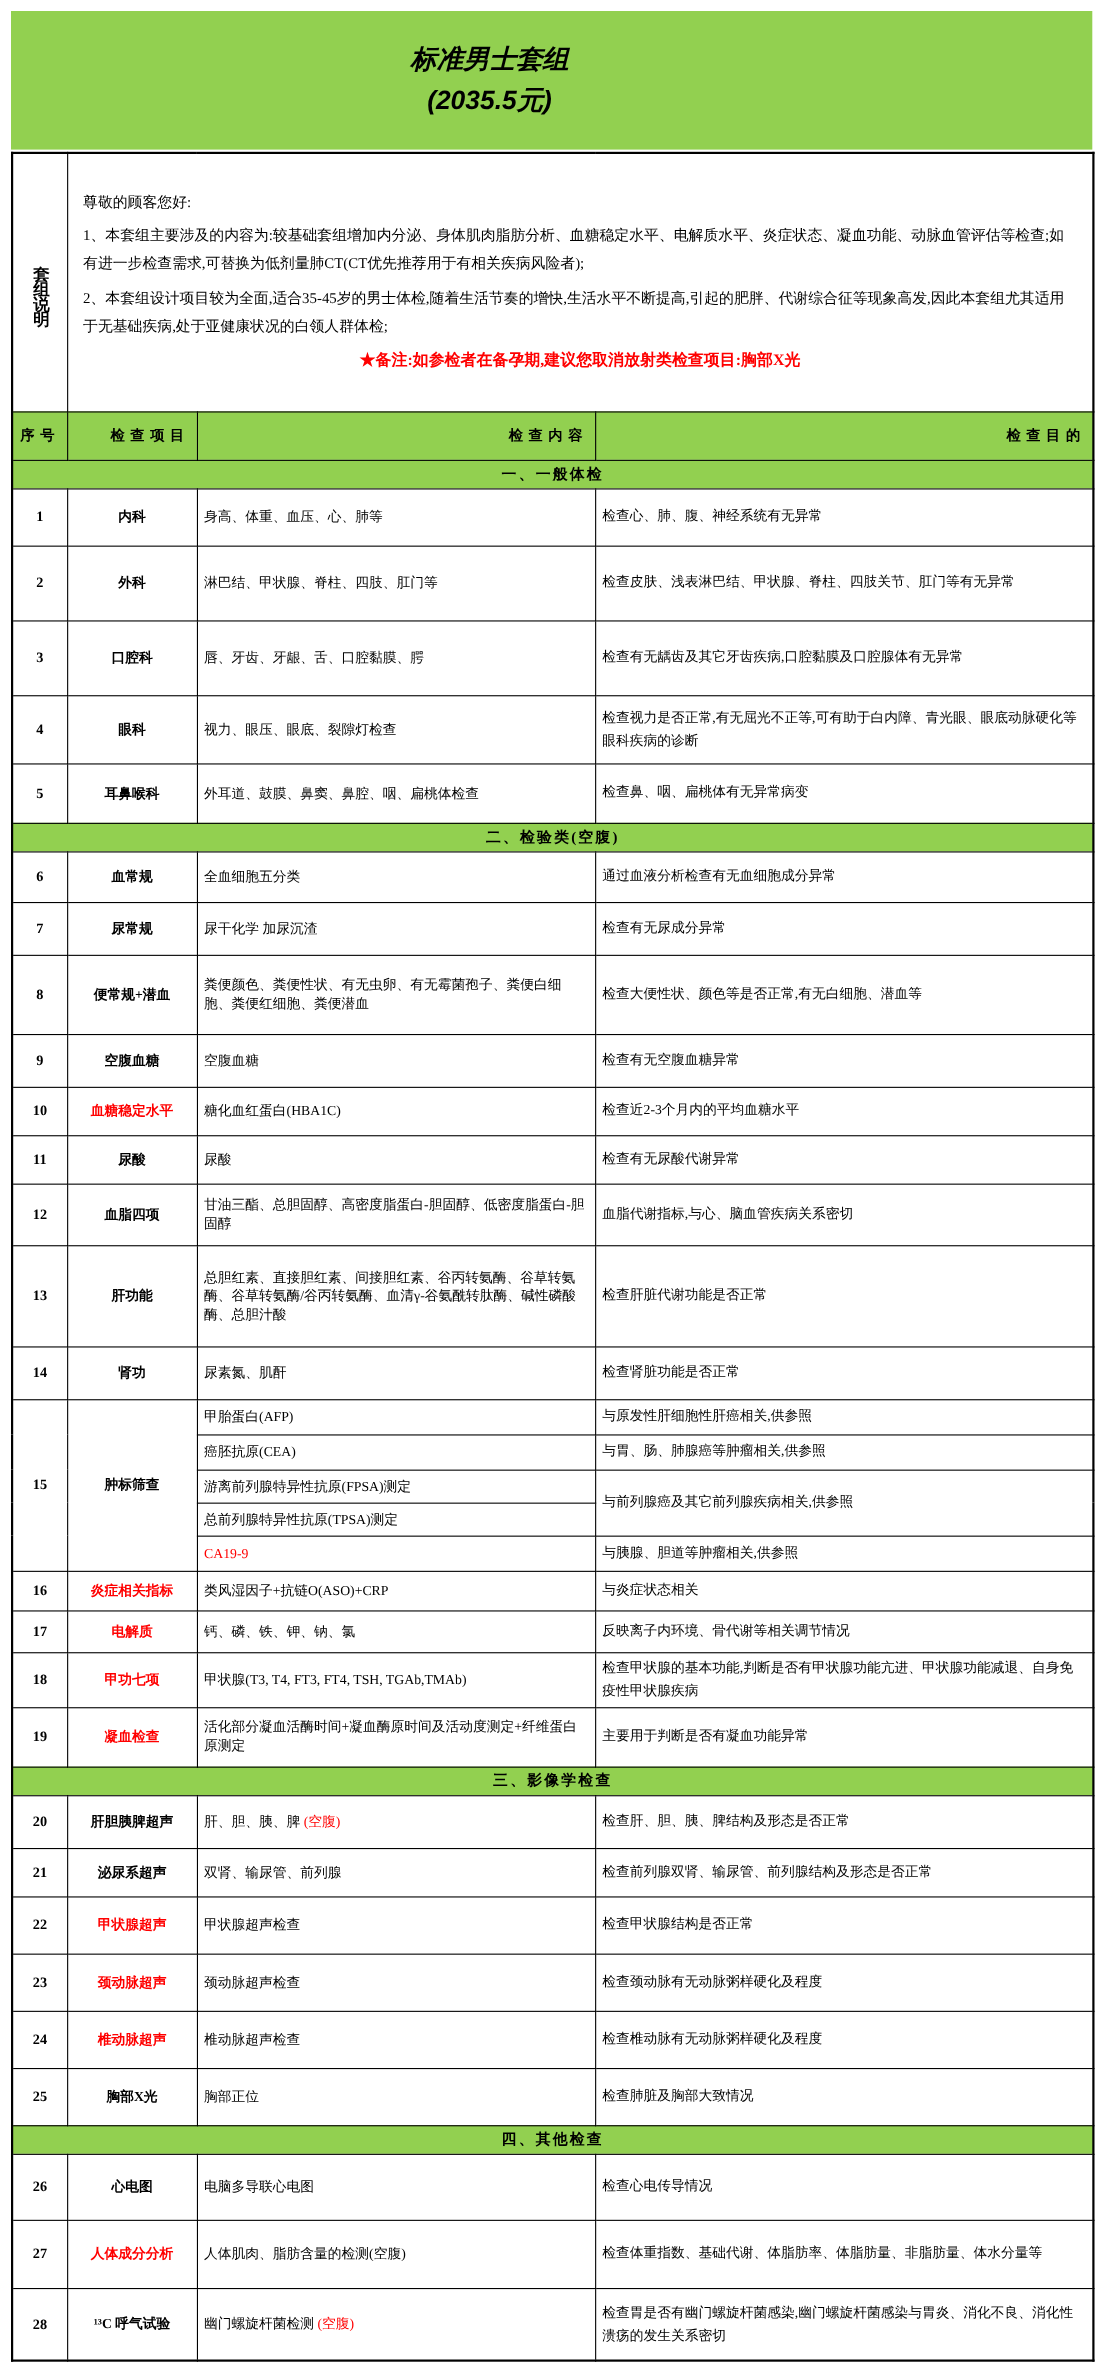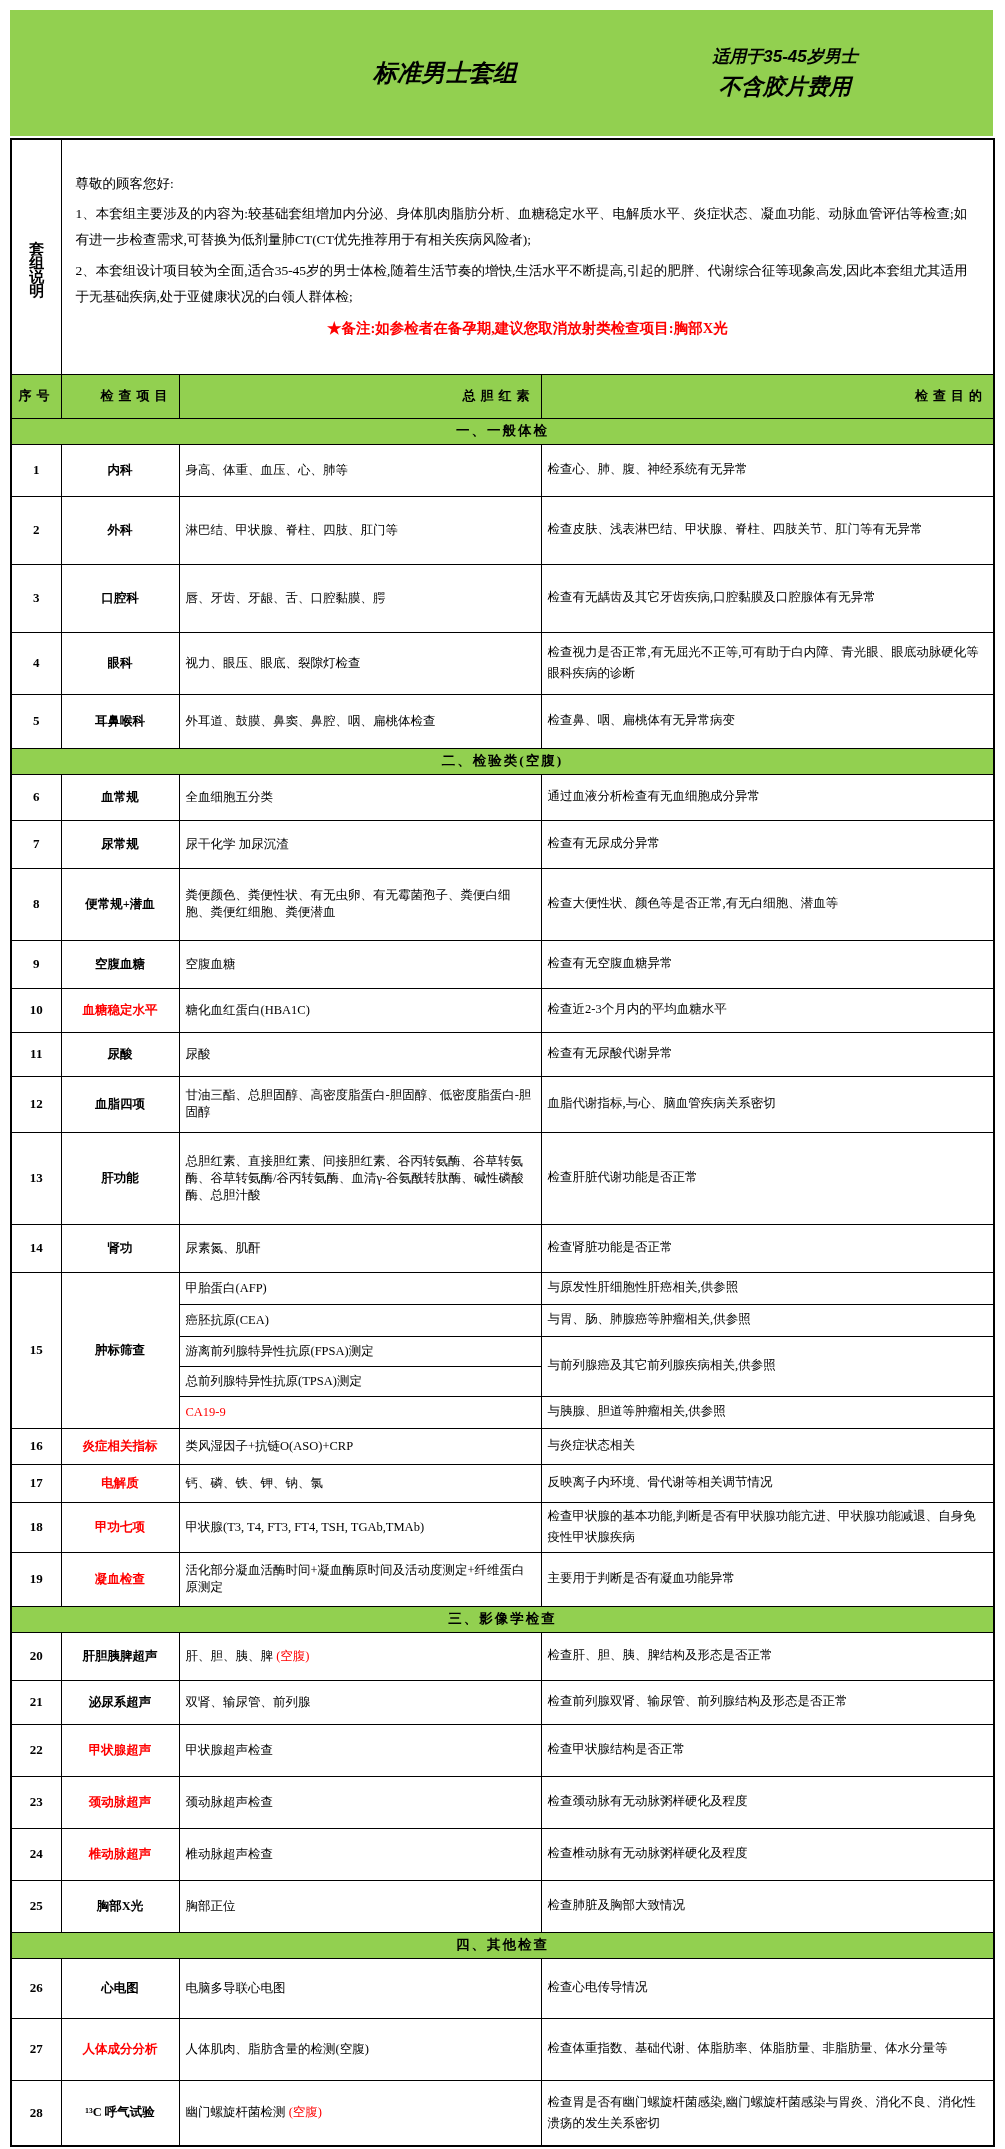--- a/index.html
+++ b/index.html
@@ -39,24 +39,21 @@
   .red { color:#FF0000; }
 </style>
 </head>
 <body>
 
 <div class="sheet">
 
   <div class="banner">
     <div class="banner-title">
       <div>标准男士套组</div>
-    </div>
-    <div class="banner-right">
-      <div class="r1">适用于35-45岁男士</div>
-      <div class="r2">不含胶片费用</div>
+      <div>(2035.5元)</div>
     </div>
   </div>
 
   <table id="exam-table">
     <colgroup>
       <col style="width:50px">
         <col style="width:118px">
         <col style="width:362px">
         <col style="width:453px">
     </colgroup>
@@ -68,21 +65,21 @@
         <td class="intro-body" colspan="3">
           <p>尊敬的顾客您好:</p>
           <p>1、本套组主要涉及的内容为:较基础套组增加内分泌、身体肌肉脂肪分析、血糖稳定水平、电解质水平、炎症状态、凝血功能、动脉血管评估等检查;如有进一步检查需求,可替换为低剂量肺CT(CT优先推荐用于有相关疾病风险者);</p>
           <p>2、本套组设计项目较为全面,适合35-45岁的男士体检,随着生活节奏的增快,生活水平不断提高,引起的肥胖、代谢综合征等现象高发,因此本套组尤其适用于无基础疾病,处于亚健康状况的白领人群体检;</p>
           <p class="note">★备注:如参检者在备孕期,建议您取消放射类检查项目:胸部X光</p>
         </td>
       </tr>
       <tr class="head-row" style="height:44px">
         <td>序号</td>
         <td>检查项目</td>
-        <td>总胆红素</td>
+        <td>检查内容</td>
         <td>检查目的</td>
       </tr>
     <tr style="height: 26px;">
           <td class="section-bar" colspan="4">一、一般体检</td>
         </tr>
         <tr style="height: 52px;">
           <td class="c-no">1</td>
           <td class="c-item">内科</td>
           <td class="c-content">身高、体重、血压、心、肺等</td>
           <td class="c-purpose">检查心、肺、腹、神经系统有无异常</td>

